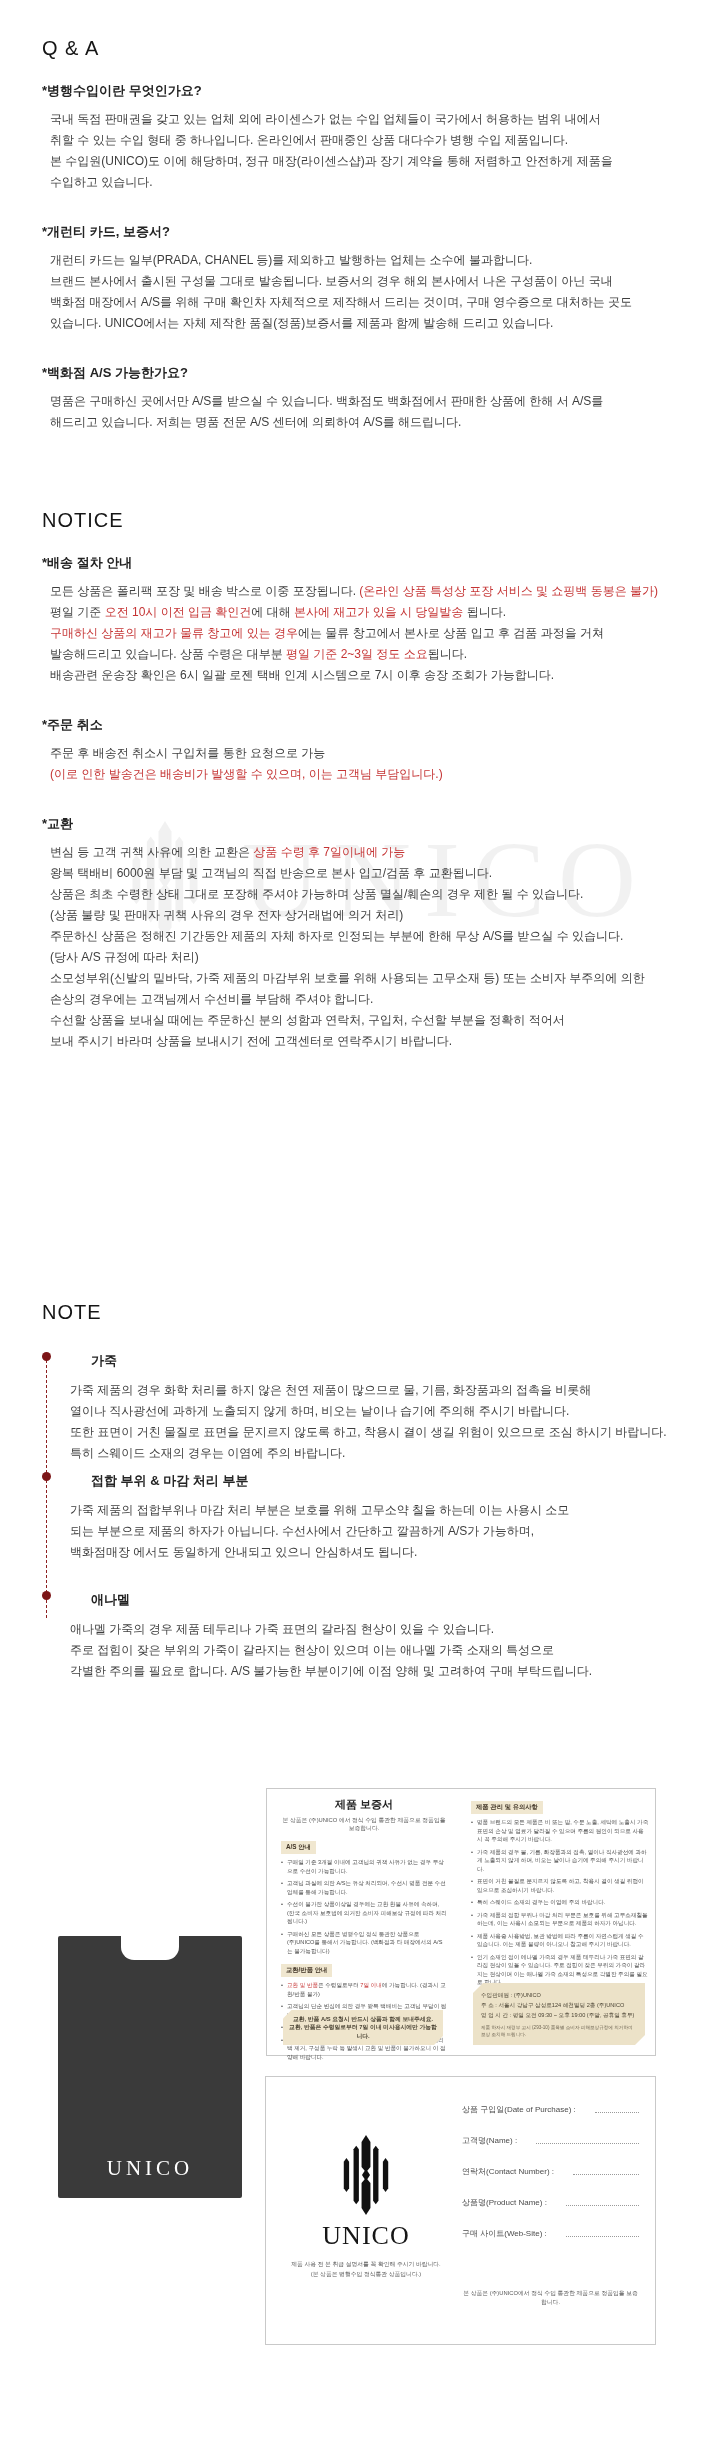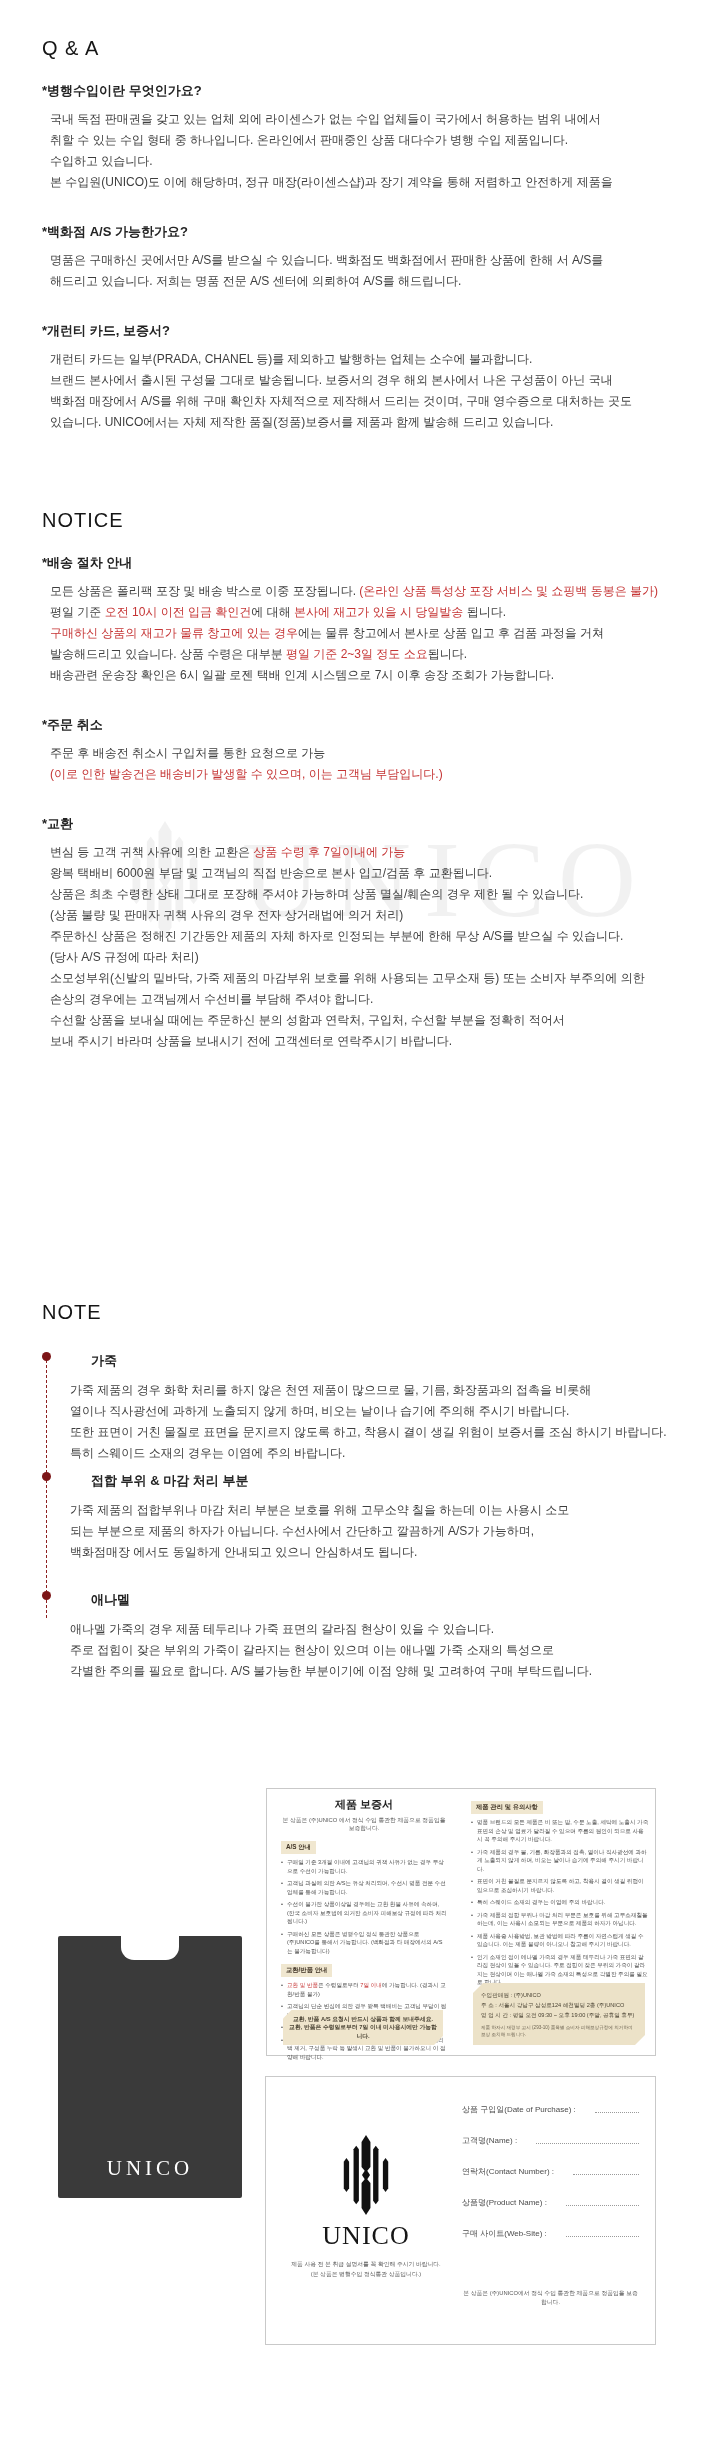--- a/index.html
+++ b/index.html
@@ -76,38 +76,38 @@
   </symbol>
 </svg>
 
 <section class="sec" id="qa" style="left:42px;top:36px;width:640px;">
   <h2 class="sec-title">Q &amp; A</h2>
   <div class="blk">
     <h3 class="sub">*병행수입이란 무엇인가요?</h3>
     <div class="body">
         <div class="ln">국내 독점 판매권을 갖고 있는 업체 외에 라이센스가 없는 수입 업체들이 국가에서 허용하는 범위 내에서</div>
         <div class="ln">취할 수 있는 수입 형태 중 하나입니다. 온라인에서 판매중인 상품 대다수가 병행 수입 제품입니다.</div>
+        <div class="ln">본 수입원(UNICO)도 이에 해당하며, 정규 매장(라이센스샵)과 장기 계약을 통해 저렴하고 안전하게 제품을</div>
         <div class="ln">수입하고 있습니다.</div>
-        <div class="ln">본 수입원(UNICO)도 이에 해당하며, 정규 매장(라이센스샵)과 장기 계약을 통해 저렴하고 안전하게 제품을</div>
-      </div>
-  </div>
-  <div class="blk">
-    <h3 class="sub">*백화점 A/S 가능한가요?</h3>
-    <div class="body">
-        <div class="ln">명품은 구매하신 곳에서만 A/S를 받으실 수 있습니다. 백화점도 백화점에서 판매한 상품에 한해 서 A/S를</div>
-        <div class="ln">해드리고 있습니다. 저희는 명품 전문 A/S 센터에 의뢰하여 A/S를 해드립니다.</div>
       </div>
   </div>
   <div class="blk">
     <h3 class="sub">*개런티 카드, 보증서?</h3>
     <div class="body">
         <div class="ln">개런티 카드는 일부(PRADA, CHANEL 등)를 제외하고 발행하는 업체는 소수에 불과합니다.</div>
         <div class="ln">브랜드 본사에서 출시된 구성물 그대로 발송됩니다. 보증서의 경우 해외 본사에서 나온 구성품이 아닌 국내</div>
         <div class="ln">백화점 매장에서 A/S를 위해 구매 확인차 자체적으로 제작해서 드리는 것이며, 구매 영수증으로 대처하는 곳도</div>
         <div class="ln">있습니다. UNICO에서는 자체 제작한 품질(정품)보증서를 제품과 함께 발송해 드리고 있습니다.</div>
+      </div>
+  </div>
+  <div class="blk">
+    <h3 class="sub">*백화점 A/S 가능한가요?</h3>
+    <div class="body">
+        <div class="ln">명품은 구매하신 곳에서만 A/S를 받으실 수 있습니다. 백화점도 백화점에서 판매한 상품에 한해 서 A/S를</div>
+        <div class="ln">해드리고 있습니다. 저희는 명품 전문 A/S 센터에 의뢰하여 A/S를 해드립니다.</div>
       </div>
   </div>
 </section>
 
 <div id="watermark">
   <svg class="wm-mark" width="78" height="235" preserveAspectRatio="none" fill="#000000">
       <use href="#unico-mark"></use>
     </svg>
   <div class="wm-text">UNICO</div>
 </div>
@@ -156,21 +156,21 @@
   <h2 class="sec-title">NOTE</h2>
   <div class="dash"></div>
   <div class="note-blk" style="margin-top:28px;">
     <div class="note-head">
       <span class="dot"></span>
       <span class="note-label">가죽</span>
     </div>
     <div class="note-body">
         <div class="ln">가죽 제품의 경우 화학 처리를 하지 않은 천연 제품이 많으므로 물, 기름, 화장품과의 접촉을 비롯해</div>
         <div class="ln">열이나 직사광선에 과하게 노출되지 않게 하며, 비오는 날이나 습기에 주의해 주시기 바랍니다.</div>
-        <div class="ln">또한 표면이 거친 물질로 표면을 문지르지 않도록 하고, 착용시 결이 생길 위험이 보증서를 조심 하시기 바랍니다.</div>
+        <div class="ln">또한 표면이 거친 물질로 표면을 문지르지 않도록 하고, 착용시 결이 생길 위험이 있으므로 조심 하시기 바랍니다.</div>
         <div class="ln">특히 스웨이드 소재의 경우는 이염에 주의 바랍니다.</div>
       </div>
   </div>
   <div class="note-blk">
     <div class="note-head">
       <span class="dot"></span>
       <span class="note-label">접합 부위 &amp; 마감 처리 부분</span>
     </div>
     <div class="note-body">
         <div class="ln">가죽 제품의 접합부위나 마감 처리 부분은 보호를 위해 고무소약 칠을 하는데 이는 사용시 소모</div>

